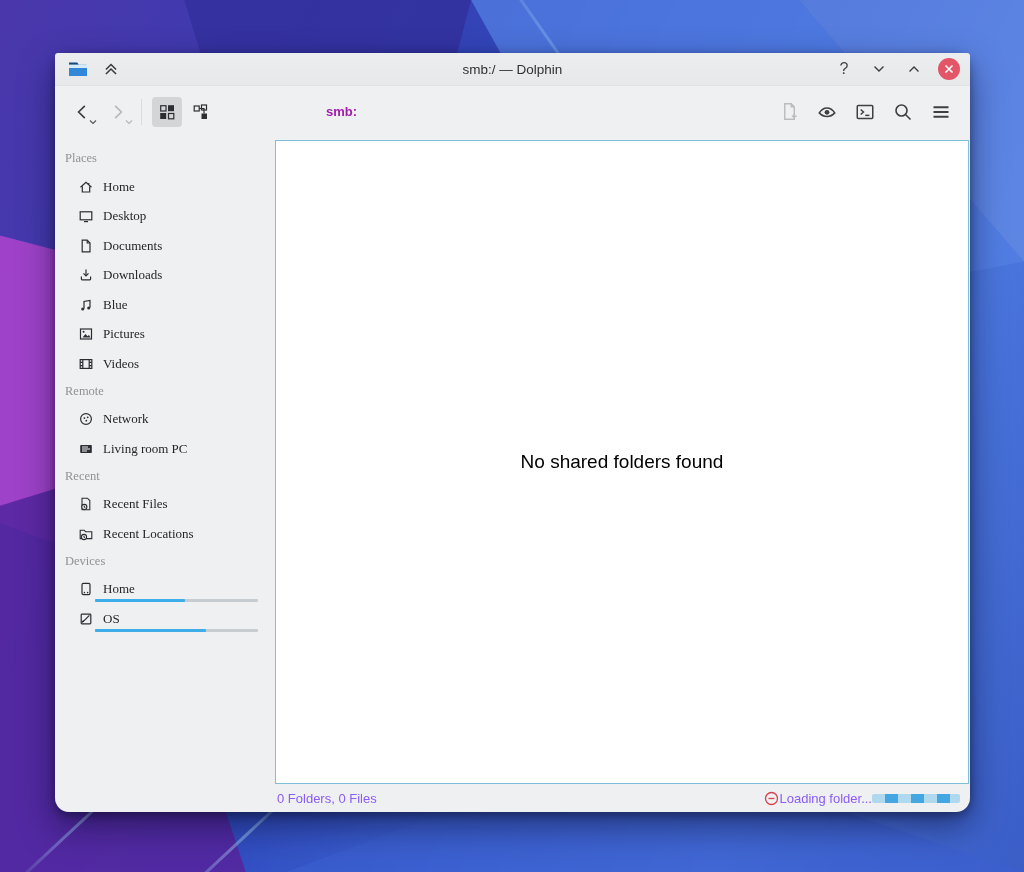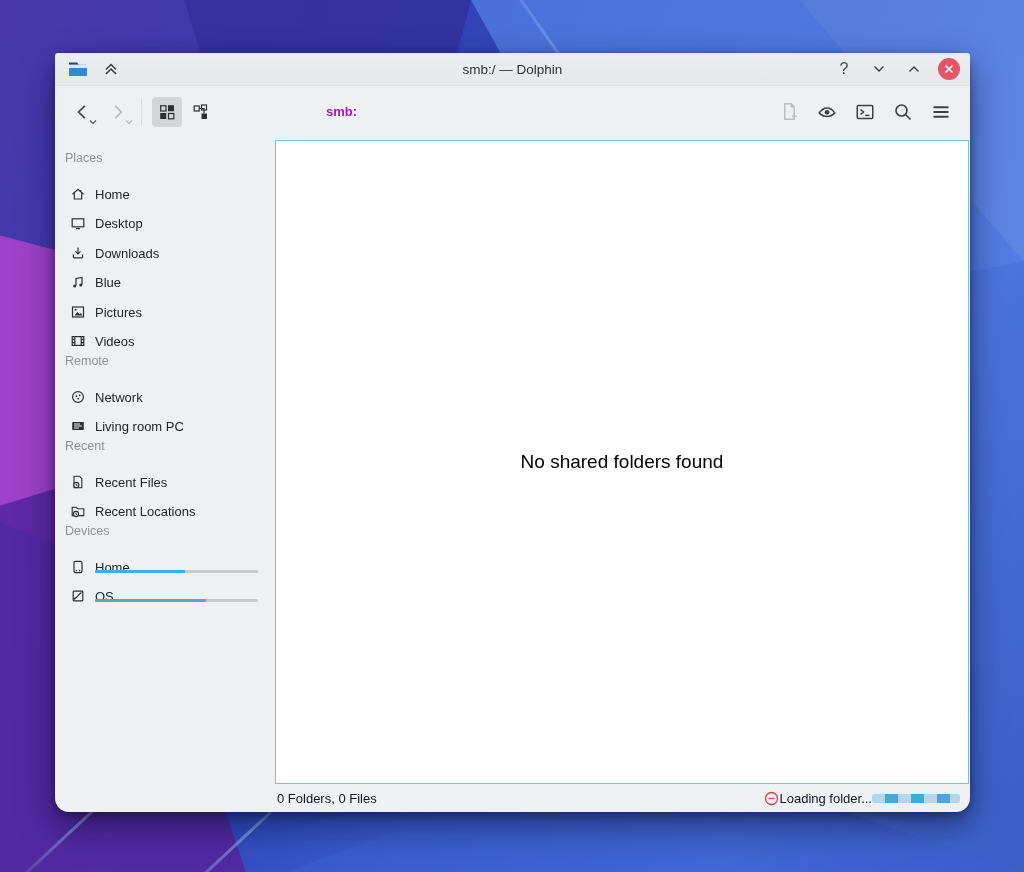--- a/index.html
+++ b/index.html
@@ -48,34 +48,34 @@
   .tb-sep { width:1px; height:26px; background:#dadbdc; margin:0 6px 0 10px; }
   .view-btn { width:30px; height:30px; border-radius:4px; display:flex; align-items:center; justify-content:center; color:#2c2f32; margin-left:4px; }
   .view-btn.checked { background:#d4d5d6; }
   .loc-label { font-size:13px; font-weight:bold; color:#a21caf; margin-left:110px; }
   .tool-right { margin-left:auto; display:flex; align-items:center; gap:16px; padding-right:4px; }
   .tool-ic { width:22px; height:22px; display:flex; align-items:center; justify-content:center; color:#3c4043; }
 
   
   .body { position:relative; flex:1 1 auto; }
   .sidebar { position:absolute; left:0; top:0; bottom:0; width:214px; padding-top:13px; overflow:hidden; }
-  .sec-header { height:16px; line-height:16px; font-size:12.5px; color:#8f9396; padding-left:10px; margin-bottom:6px; }
+  .sec-header { height:16px; line-height:16px; font-size:12.5px; color:#8f9396; padding-left:10px; margin-bottom:6px;font-family:Liberation Serif, serif; }
   .sec-header.gap { margin-top:4px; }
-  .srow { position:relative; height:29.5px; display:flex; align-items:flex-end; padding-left:15px; }
+  .srow { position:relative; height:29.5px; display:flex; align-items:center; padding-left:23px;font-family:Liberation Serif, serif; }
   .sic { width:16px; height:16px; flex:0 0 16px; display:flex; align-items:center; justify-content:center; color:#2a2e32; }
   .slabel { font-size:13px; color:#232629; margin-left:9px; white-space:nowrap; }
   .usage { position:absolute; left:40px; right:11px; bottom:2px; height:3px; background:#c7ccd0; border-radius:1px; }
   .usage .fill { height:100%; background:#3daee9; border-radius:1px; }
 
   .folderview { position:absolute; left:220px; top:3px; width:694px; height:644px;
     background:#ffffff; border:1px solid #7fbfdc; display:flex; align-items:center; justify-content:center; }
   .empty-msg { font-size:19px; color:#000000; }
 
   
-  .statusbar { height:28px; flex:0 0 28px; display:flex; align-items:center; font-size:13px; color:#0f172a;
+  .statusbar { height:28px; flex:0 0 28px; display:flex; align-items:center; font-size:13px; color:#8b5cf6;
     padding:0 10px 0 222px;text-align:center; }
   .status-right { margin-left:auto; display:flex; align-items:center; }
   .stop-btn { width:16px; height:16px; display:flex; align-items:center; justify-content:center; color:#d4434f; }
   .busybar { width:88px; height:9px; border-radius:2px; overflow:hidden;
     background:repeating-linear-gradient(90deg,#b0d9f0 0 13px,#45a7e1 13px 26px); }
 
   svg { display:block; }
 </style>
 </head>
 <body>
@@ -219,20 +219,29 @@
         <div class="srow">
           <span class="sic">
             <svg width="16" height="16" viewBox="0 0 16 16" fill="none" stroke="currentColor" stroke-width="1.2">
               <rect x="2.2" y="3.8" width="11.6" height="8"></rect>
                 <path d="M6 13.6h4"></path>
             </svg>
             </span>
           <span class="slabel">Desktop</span>
         </div>
 
+        <div class="srow">
+          <span class="sic">
+            <svg width="16" height="16" viewBox="0 0 16 16" fill="none" stroke="currentColor" stroke-width="1.2">
+              <path d="M4.2 2.2h5L12 5v8.8H4.2z"></path>
+                <path d="M9.2 2.2V5H12"></path>
+            </svg>
+            </span>
+          <span class="slabel">Documents</span>
+        </div>
 
         <div class="srow">
           <span class="sic">
             <svg width="16" height="16" viewBox="0 0 16 16" fill="none" stroke="currentColor" stroke-width="1.2">
               <path d="M8 2.6v6.2"></path>
                 <path d="M5.5 6.4 8 8.9l2.5-2.5"></path>
                 <path d="M3.4 9.5v2.2a1.2 1.2 0 0 0 1.2 1.2h6.8a1.2 1.2 0 0 0 1.2-1.2V9.5"></path>
             </svg>
             </span>
           <span class="slabel">Downloads</span>

